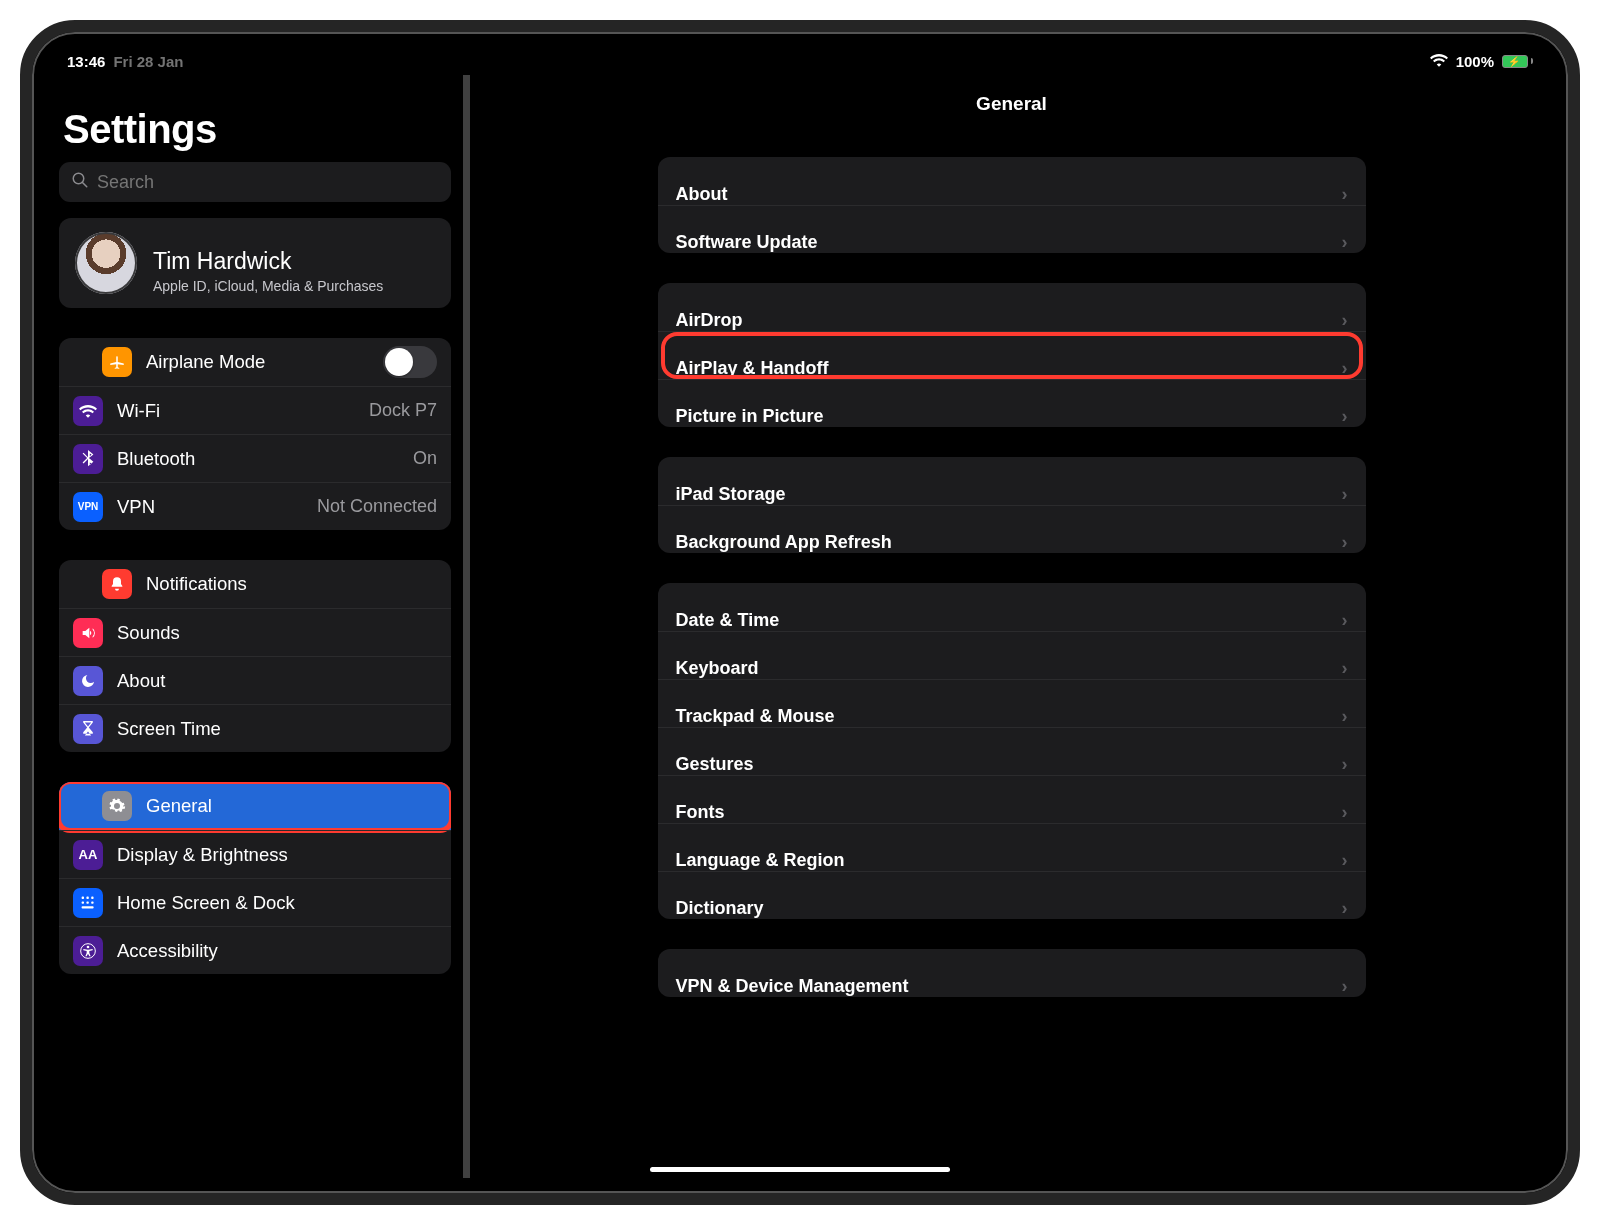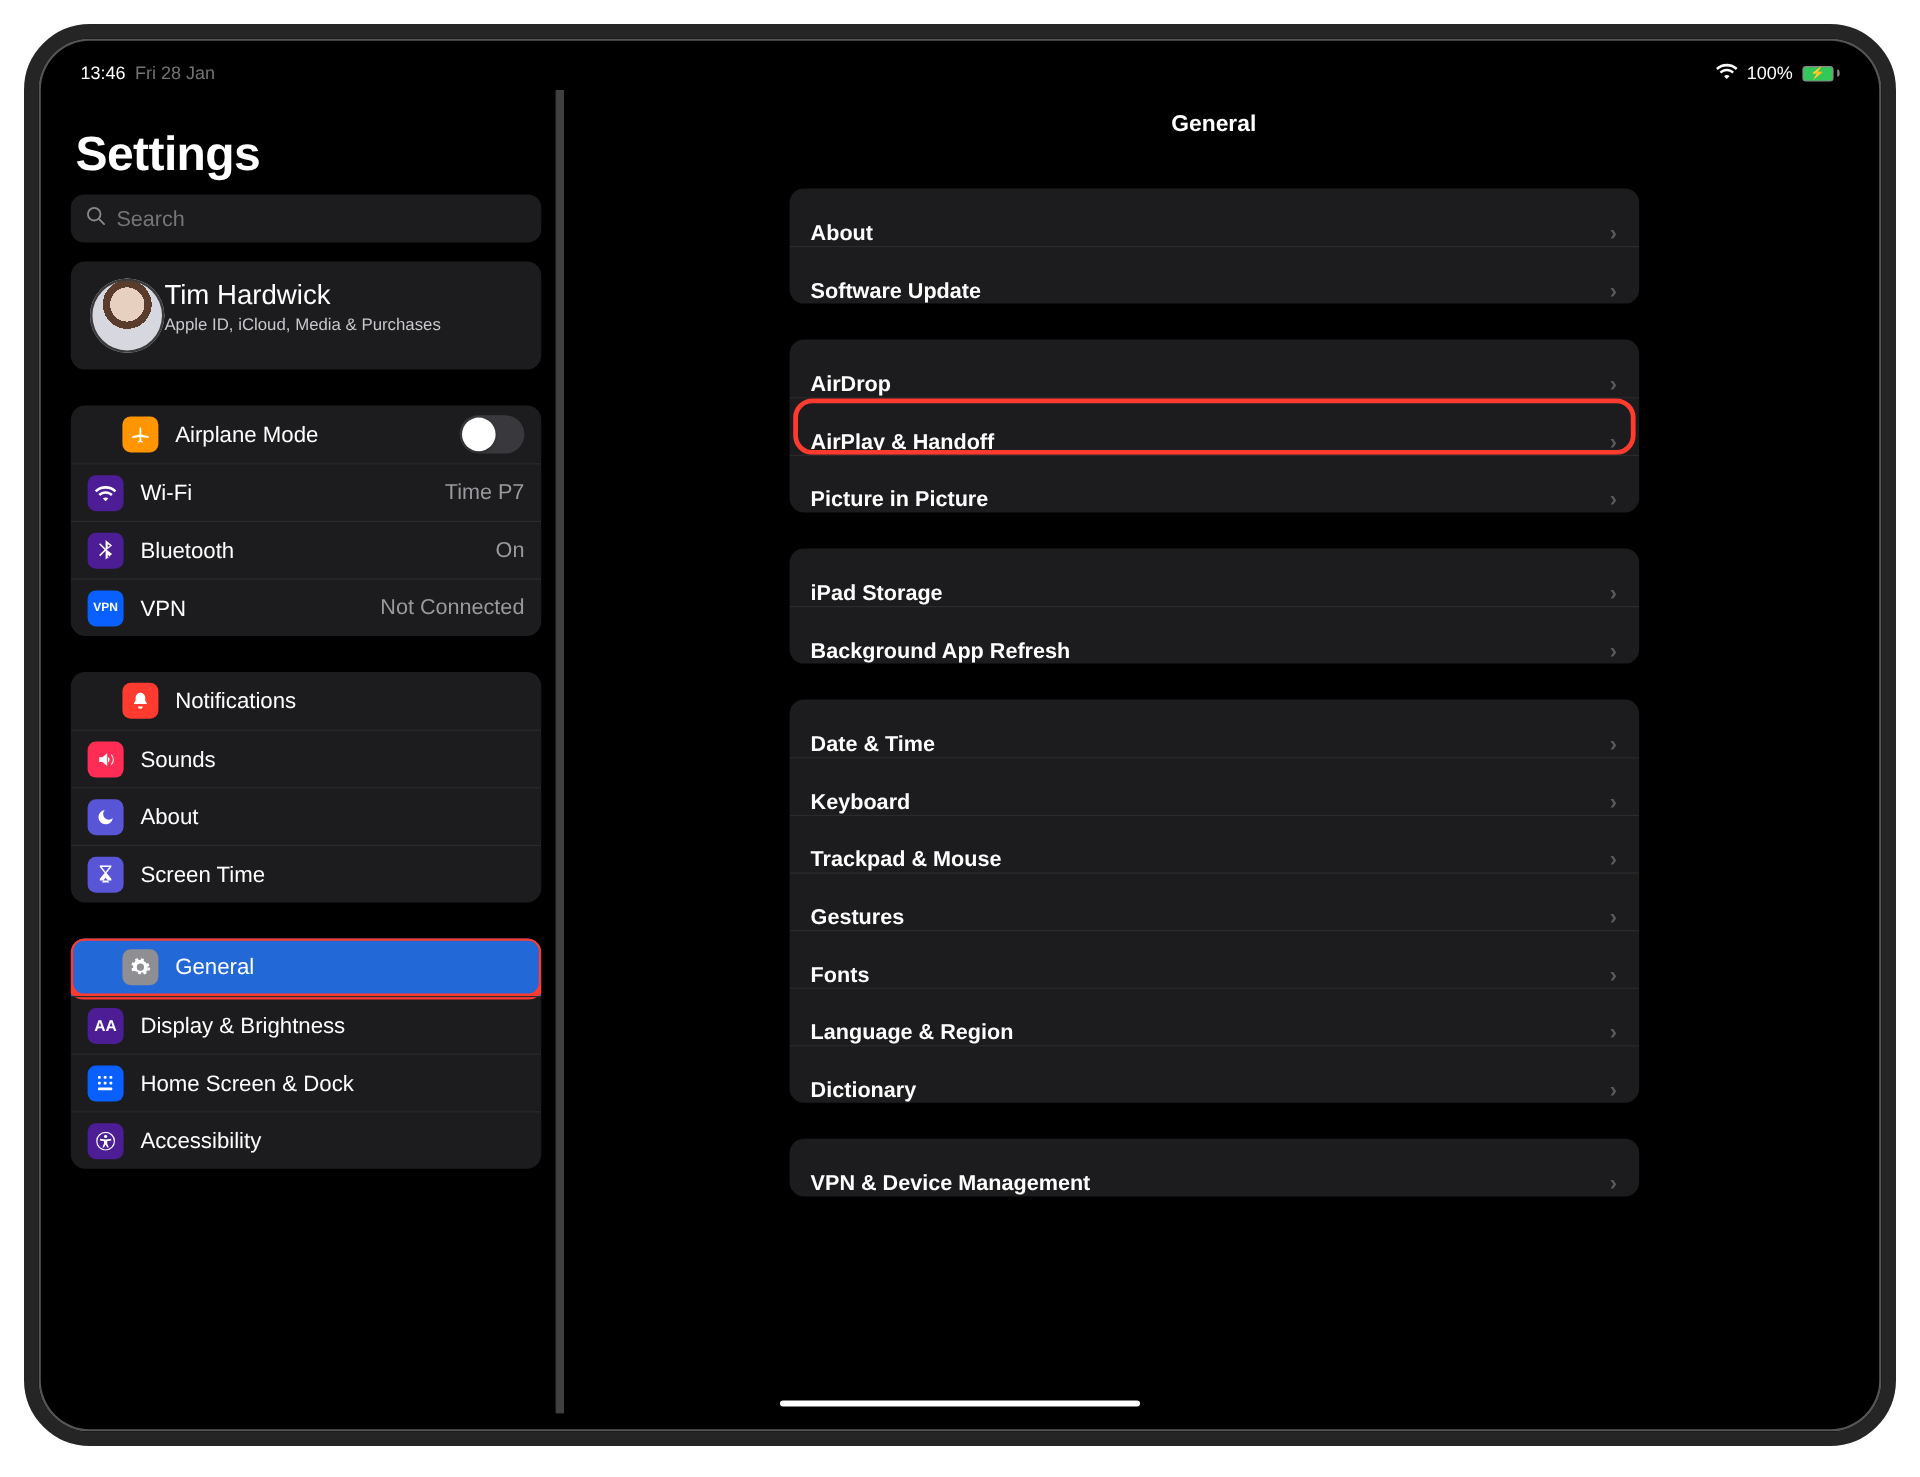--- a/index.html
+++ b/index.html
@@ -27,21 +27,21 @@
   .statusbar {
     height: 28px;
     display: flex;
     align-items: center;
     justify-content: space-between;
     padding: 0 20px;
     color: #fff;
     font-size: 15px;
     font-weight: 500;
   }
-  .statusbar .left, .statusbar .right { display: flex; align-items: center; gap: 8px; }
+  .statusbar .left, .statusbar .right { display: flex; gap: 8px; font-weight: bold; }
   .statusbar .date { color: #737373; }
   .battery { display: inline-flex; align-items: center; gap: 3px; }
   .battery-body {
     width: 26px; height: 13px; border: 1px solid #888; border-radius: 3px;
     position: relative; background: #34c759;
   }
   .battery-cap { width: 2px; height: 6px; background: #888; border-radius: 0 2px 2px 0; }
   .bolt { position: absolute; left: 50%; top: 50%; transform: translate(-50%,-50%); font-size: 10px; color: #000; }
   
   .content {
@@ -68,21 +68,21 @@
     background: #1c1c1e; border-radius: 11px; height: 40px; padding: 0 12px;
     color: #8a8a8e;
   }
   .search input {
     background: transparent; border: 0; outline: 0; color: #8a8a8e; font-size: 18px; flex: 1;
   }
   
   .profile-card {
     margin-top: 16px;
     background: #1c1c1e; border-radius: 12px;
-    display: flex; align-items: flex-start; padding: 14px 16px;
+    display: flex; align-items: flex-end; gap: 16px; padding: 14px 16px;
   }
   .avatar {
     width: 62px; height: 62px; border-radius: 50%;
     background: radial-gradient(circle at 50% 35%, #e7d0c0 0 28%, #5a3c2c 28% 40%, #d7d7df 40% 100%);
     box-shadow: 0 0 0 2px #3a3a3c inset;
   }
   .profile-card .name { color: #fff; font-size: 23px; font-weight: 500; }
   .profile-card .sub { color: #c7c7cc; font-size: 14px; margin-top: 3px; }
   
   .group { margin-top: 30px; background: #1c1c1e; border-radius: 12px; overflow: hidden; }
@@ -209,21 +209,21 @@
               </span>
           </div>
           <div class="row">
             <span class="sicon bg-blue">
               <svg width="18" height="14" viewBox="0 0 24 18">
                   <path fill="#fff" d="M12 18l-3-3c1.7-1.7 4.3-1.7 6 0l-3 3zm-6-6l-2-2c4.4-4.4 11.6-4.4 16 0l-2 2c-3.3-3.3-8.7-3.3-12 0zM2 8L0 6c6.6-6.6 17.4-6.6 24 0l-2 2C16.9 2.9 7.1 2.9 2 8z"></path>
                 </svg>
             </span>
             <span class="label">Wi-Fi</span>
             <span class="spacer"></span>
-            <span class="val">Time P7</span>
+            <span class="val">Dock P7</span>
           </div>
           <div class="row">
             <span class="sicon bg-blue">
               <svg width="12" height="18" viewBox="0 0 12 20">
                   <path fill="#fff" d="M6 0v8L1 3 0 4l5 5-5 5 1 1 5-5v8l6-5-5-4 5-4-6-5zm2 4l2 1-2 2V4zm0 10l2 1-2 2v-3z"></path>
                 </svg>
             </span>
             <span class="label">Bluetooth</span>
             <span class="spacer"></span>
             <span class="val">On</span>

